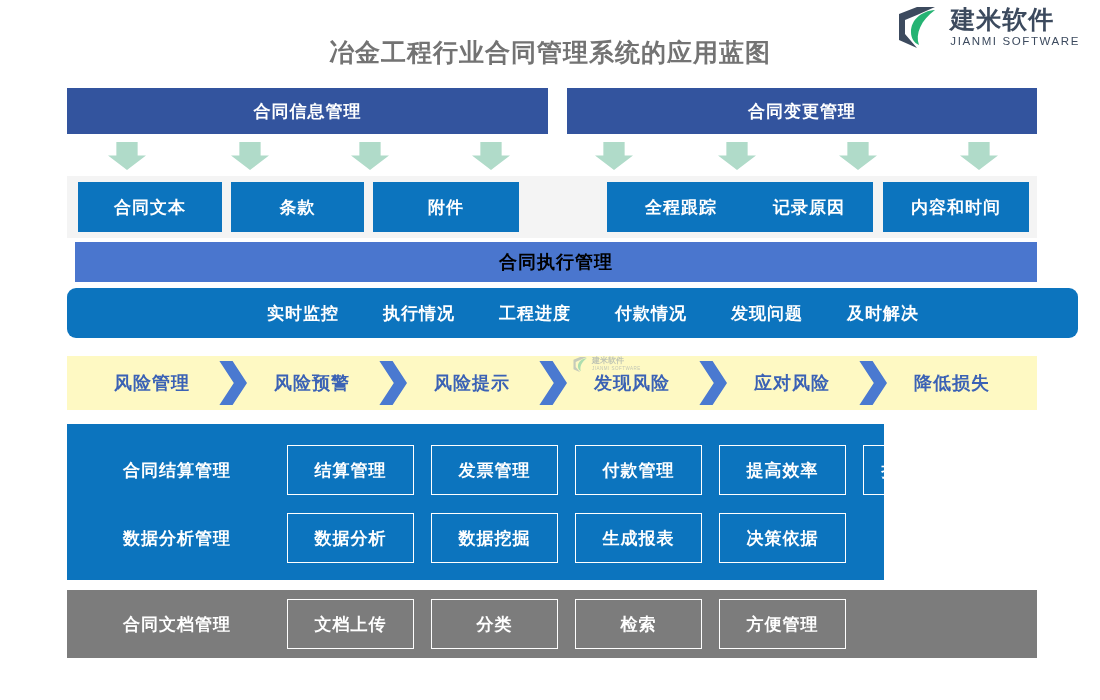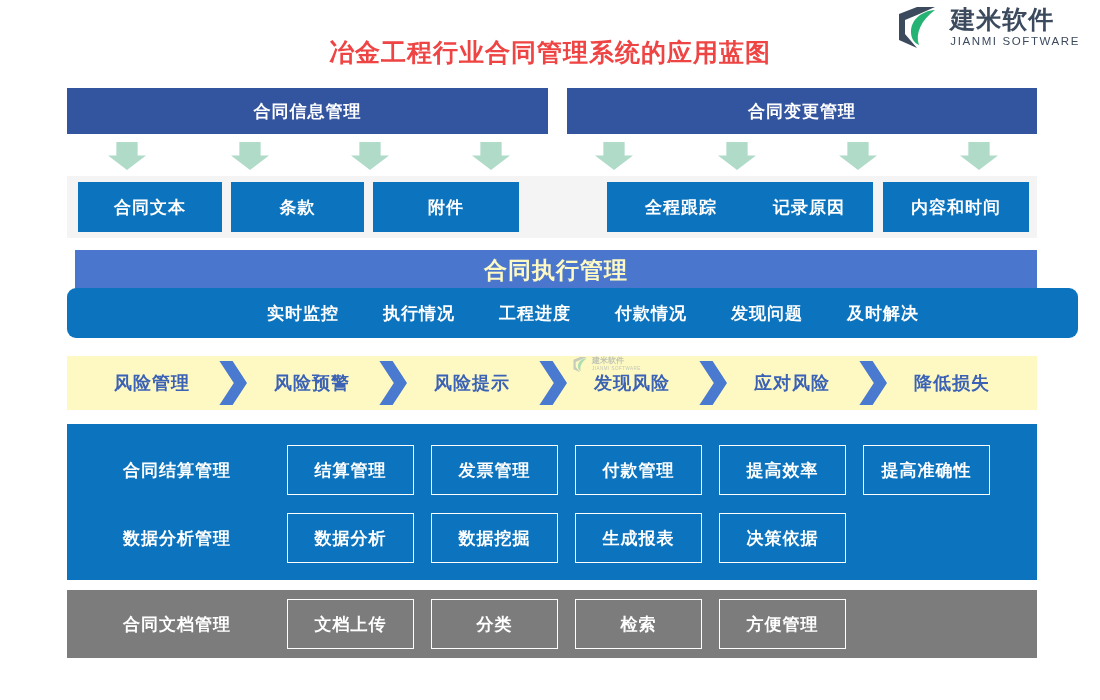--- a/index.html
+++ b/index.html
@@ -12,42 +12,42 @@
   
   #logo{position:absolute;top:4px;right:20px;display:flex;align-items:center;gap:9px;}
   #logo .mark{width:46px;height:46px;position:relative;}
   #logo .logo-text{display:flex;flex-direction:column;line-height:1;}
   #logo .cn{font-size:25px;font-weight:bold;color:#3c4a5e;letter-spacing:1px;}
   #logo .en{font-size:11.5px;color:#3c4a5e;letter-spacing:1.6px;margin-top:4px;}
 
   
   #title{
     position:absolute;top:36px;left:0;width:1100px;text-align:center;
-    font-size:25px;font-weight:bold;color:#ef4444;letter-spacing:1px;
+    font-size:25px;font-weight:bold;color:#737373;letter-spacing:1px;
   }
 
   
   .row{position:absolute;}
   .hdr-bar{
     background:#33549e;color:#fff;font-size:17px;font-weight:bold;
     display:flex;align-items:center;justify-content:center;letter-spacing:1px;
   }
   .gray-strip{background:#f4f4f4;}
   .blue-box{
     background:#0c74be;color:#fff;font-size:17px;font-weight:bold;
     display:flex;align-items:center;justify-content:center;letter-spacing:1px;
   }
   .arrow-down{
     position:absolute;width:38px;height:28px;
     background:#b0dbc9;
     clip-path:polygon(22% 0,78% 0,78% 48%,100% 48%,50% 100%,0 48%,22% 48%);
   }
   .exec-bar{
-    background:#4a76ce;color:#fef9c3;font-size:23px;font-weight:bold;
-    display:flex;align-items:center;justify-content:center;letter-spacing:1px;margin-top:8px;
+    background:#4a76ce;color:#000000;font-size:18px;font-weight:bold;
+    display:flex;align-items:center;justify-content:center;letter-spacing:1px;
   }
   .mon-bar{
     background:#0c74be;border-radius:9px;display:flex;align-items:center;
     justify-content:center;gap:44px;color:#fff;font-size:17px;font-weight:bold;
     letter-spacing:1px;
     padding-left:41px;
   }
   
   #risk-row{
     background:#fef9c3;display:flex;align-items:center;justify-content:center;
@@ -173,21 +173,21 @@
       <path d="M4 10 L22 3 L40 3 L22 11 L10 16 L10 30 L22 44 L4 36 Z" fill="#9aa7b4"></path>
       <path d="M40 6 C26 7 16 16 16 28 C16 34 19 39 24 41 C20 30 26 16 40 6 Z" fill="#6cc9a0"></path>
     </svg>
   </span>
   <span class="wm-txt">
     <span class="wm-cn">建米软件</span>
     <span class="wm-en">JIANMI SOFTWARE</span>
   </span>
 </div>
 
-<div class="row" id="settle-block" style="left:67px;top:424px;width:970px;height:156px;">
+<div class="row" id="settle-block" style="left:67px;top:424px;width:817px;height:156px;">
 
   <div class="srow" style="margin-top:12px;">
     <span class="srow-label">合同结算管理</span>
     <span class="obox">结算管理</span>
     <span class="obox">发票管理</span>
     <span class="obox">付款管理</span>
     <span class="obox">提高效率</span>
     <span class="obox">提高准确性</span>
   </div>
 

